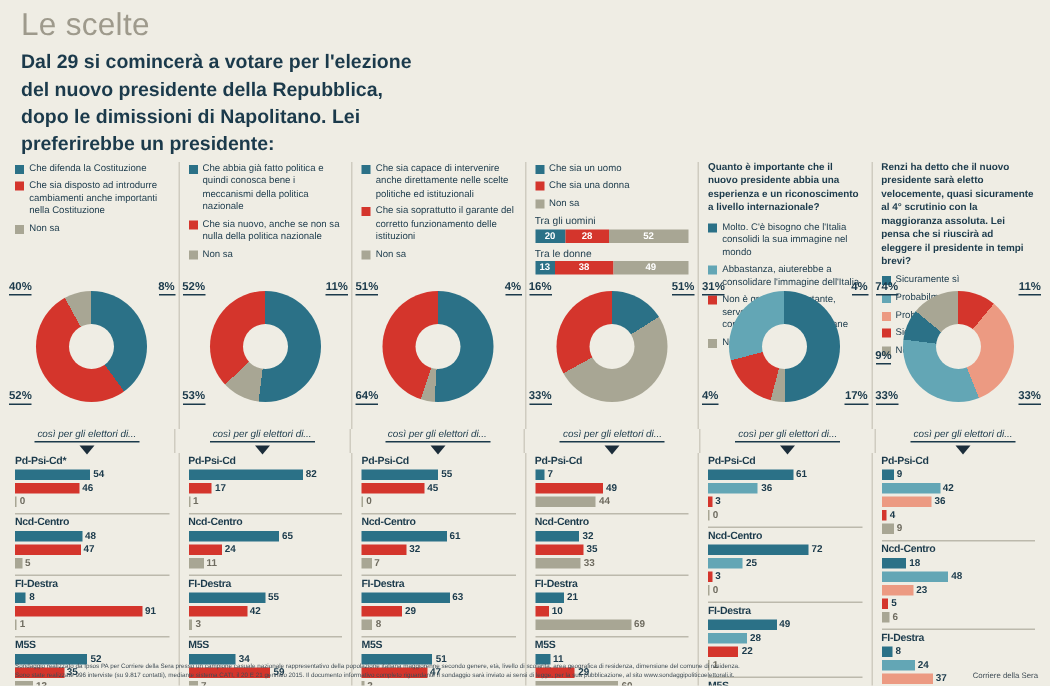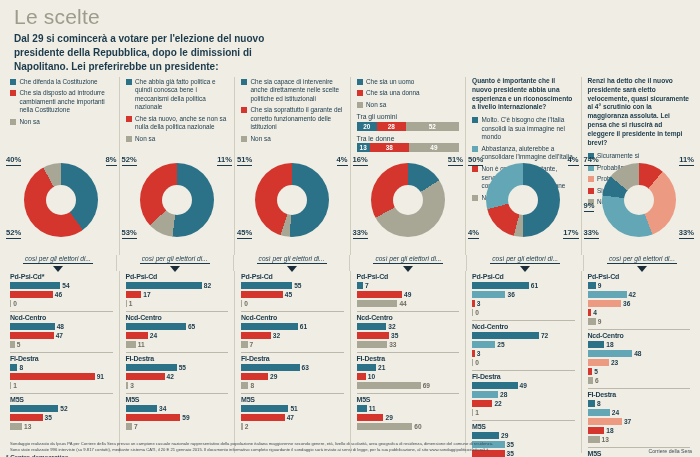--- a/index.html
+++ b/index.html
@@ -13,21 +13,21 @@
   }
   .page { position:relative; width:700px; height:457px; background:#efede4; }
 
   
   .header { padding:6px 4px 2px 14px; }
   .title {
     font-size:21px; font-weight:400; color:#9e9a8c; letter-spacing:.2px;
     line-height:1.05;
   }
   .subtitle {
-    margin-top:4px; font-size:10px; font-weight:bold; color:#1b3a4b;
+    margin-top:4px; font-size:13px; font-weight:bold; color:#1b3a4b;
     line-height:1.42; max-width:270px;
   }
 
   
   .qrow { display:flex; width:700px; height:178px; padding:0 4px; }
   .qcol {
     position:relative; flex:1 1 0; padding:0 6px;
   }
   .qcol + .qcol { border-left:1px solid #cfccc0; }
 
@@ -176,21 +176,21 @@
           </div>
           <div class="leg-item">
             <span class="sw" style="background: rgb(168, 166, 148);"></span>
             <span class="leg-label">Non sa</span>
           </div>
         </div>
         <div class="donut-wrap">
           <div class="donut" style="background: conic-gradient(rgb(43, 113, 135) 0deg, rgb(43, 113, 135) 183.6deg, rgb(168, 166, 148) 183.6deg, rgb(168, 166, 148) 198deg, rgb(212, 53, 44) 198deg, rgb(212, 53, 44) 360deg);"></div>
           <div class="pct ul" style="left:2px;  top:-2px;">51%</div>
           <div class="pct ul" style="right:2px; top:-2px;">4%</div>
-          <div class="pct ul" style="left:2px;  bottom:10px;">45%</div>
+          <div class="pct ul" style="left:2px;  bottom:10px;">64%</div>
         </div>
       </div>
       <div class="qcol">
         <div class="legend">
           <div class="leg-item">
             <span class="sw" style="background: rgb(43, 113, 135);"></span>
             <span class="leg-label">Che sia un uomo</span>
           </div>
           <div class="leg-item">
             <span class="sw" style="background: rgb(212, 53, 44);"></span>
@@ -239,21 +239,21 @@
             <span class="sw" style="background: rgb(212, 53, 44);"></span>
             <span class="leg-label">Non è granché importante, serve un presidente che conosca bene le cose italiane</span>
           </div>
           <div class="leg-item">
             <span class="sw" style="background: rgb(168, 166, 148);"></span>
             <span class="leg-label">Non sa</span>
           </div>
         </div>
         <div class="donut-wrap">
           <div class="donut" style="background: conic-gradient(rgb(43, 113, 135) 0deg, rgb(43, 113, 135) 180deg, rgb(168, 166, 148) 180deg, rgb(168, 166, 148) 194.4deg, rgb(212, 53, 44) 194.4deg, rgb(212, 53, 44) 255.6deg, rgb(99, 166, 181) 255.6deg, rgb(99, 166, 181) 360deg);"></div>
-          <div class="pct ul" style="left:2px;  top:-2px;">50%</div>
+          <div class="pct ul" style="left:2px;  top:-2px;">31%</div>
           <div class="pct ul" style="right:2px; top:-2px;">4%</div>
           <div class="pct ul" style="left:2px;  bottom:10px;">4%</div>
           <div class="pct ul" style="right:2px; bottom:10px;margin-left:36px;">17%</div>
         </div>
       </div>
       <div class="qcol">
         <div class="qtext">Renzi ha detto che il nuovo presidente sarà eletto velocemente, quasi sicuramente al 4° scrutinio con la maggioranza assoluta. Lei pensa che si riuscirà ad eleggere il presidente in tempi brevi?</div>
         <div class="legend">
           <div class="leg-item">
             <span class="sw" style="background: rgb(43, 113, 135);"></span>

